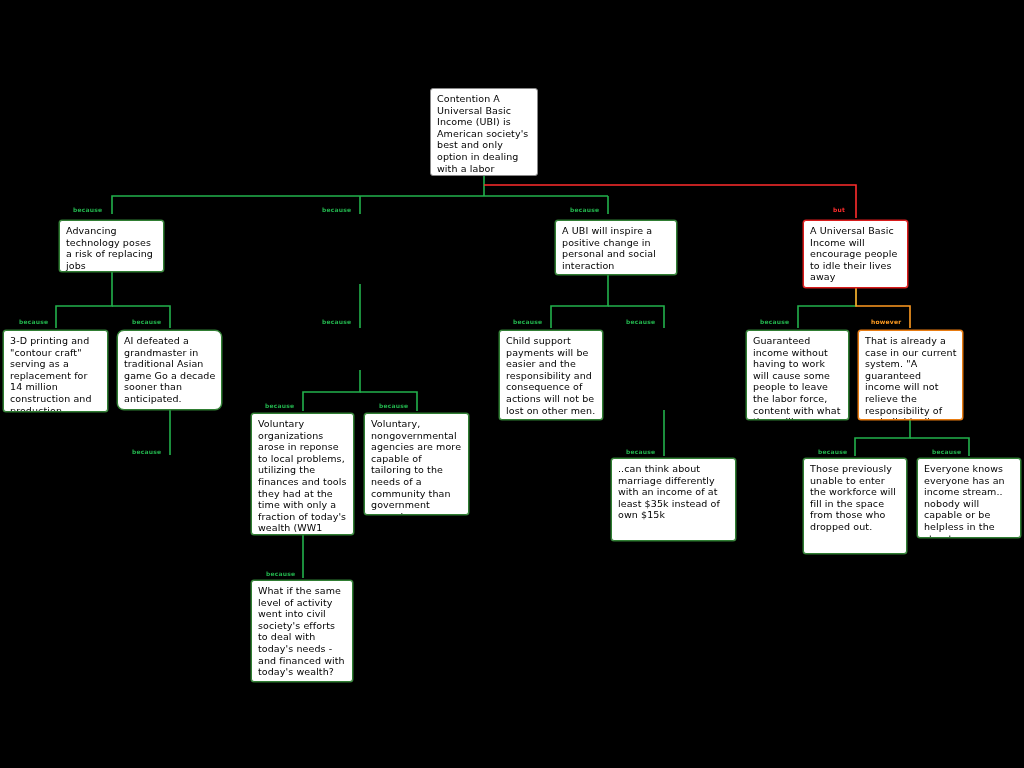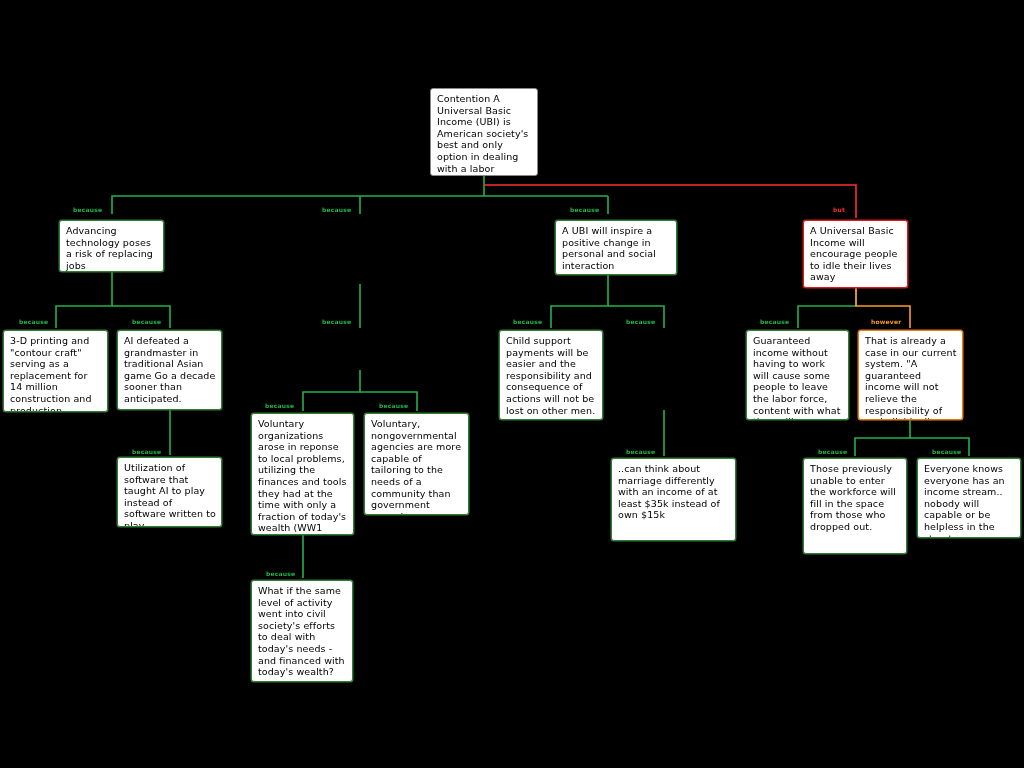--- a/index.html
+++ b/index.html
@@ -119,27 +119,24 @@
   </div>
 
   <div class="node red" style="left:803px; top:220px; width:105px; height:68px;">
     <span>A Universal Basic Income will encourage people to idle their lives away</span>
   </div>
 
   <div class="node green" style="left:3px; top:330px; width:105px; height:82px;">
     <span>3-D printing and "contour craft" serving as a replacement for 14 million construction and production workers</span>
   </div>
 
-  <div class="node green" style="left:117px; top:330px; width:105px; height:80px;">
+  <div class="node green" style="left:117px; top:330px; width:105px; height:80px;border-radius:7px;">
     <span>AI defeated a grandmaster in traditional Asian game Go a decade sooner than anticipated.</span>
   </div>
 
-  <div class="node green" style="left:117px; top:457px; width:105px; height:70px;">
-    <span>Utilization of software that taught AI to play instead of software written to play.</span>
-  </div>
 
 
   <div class="node green" style="left:251px; top:413px; width:103px; height:122px;">
     <span>Voluntary organizations arose in reponse to local problems, utilizing the finances and tools they had at the time with only a fraction of today's wealth (WW1 era).</span>
   </div>
 
   <div class="node green" style="left:364px; top:413px; width:105px; height:102px;">
     <span>Voluntary, nongovernmental agencies are more capable of tailoring to the needs of a community than government agencies.</span>
   </div>
 

